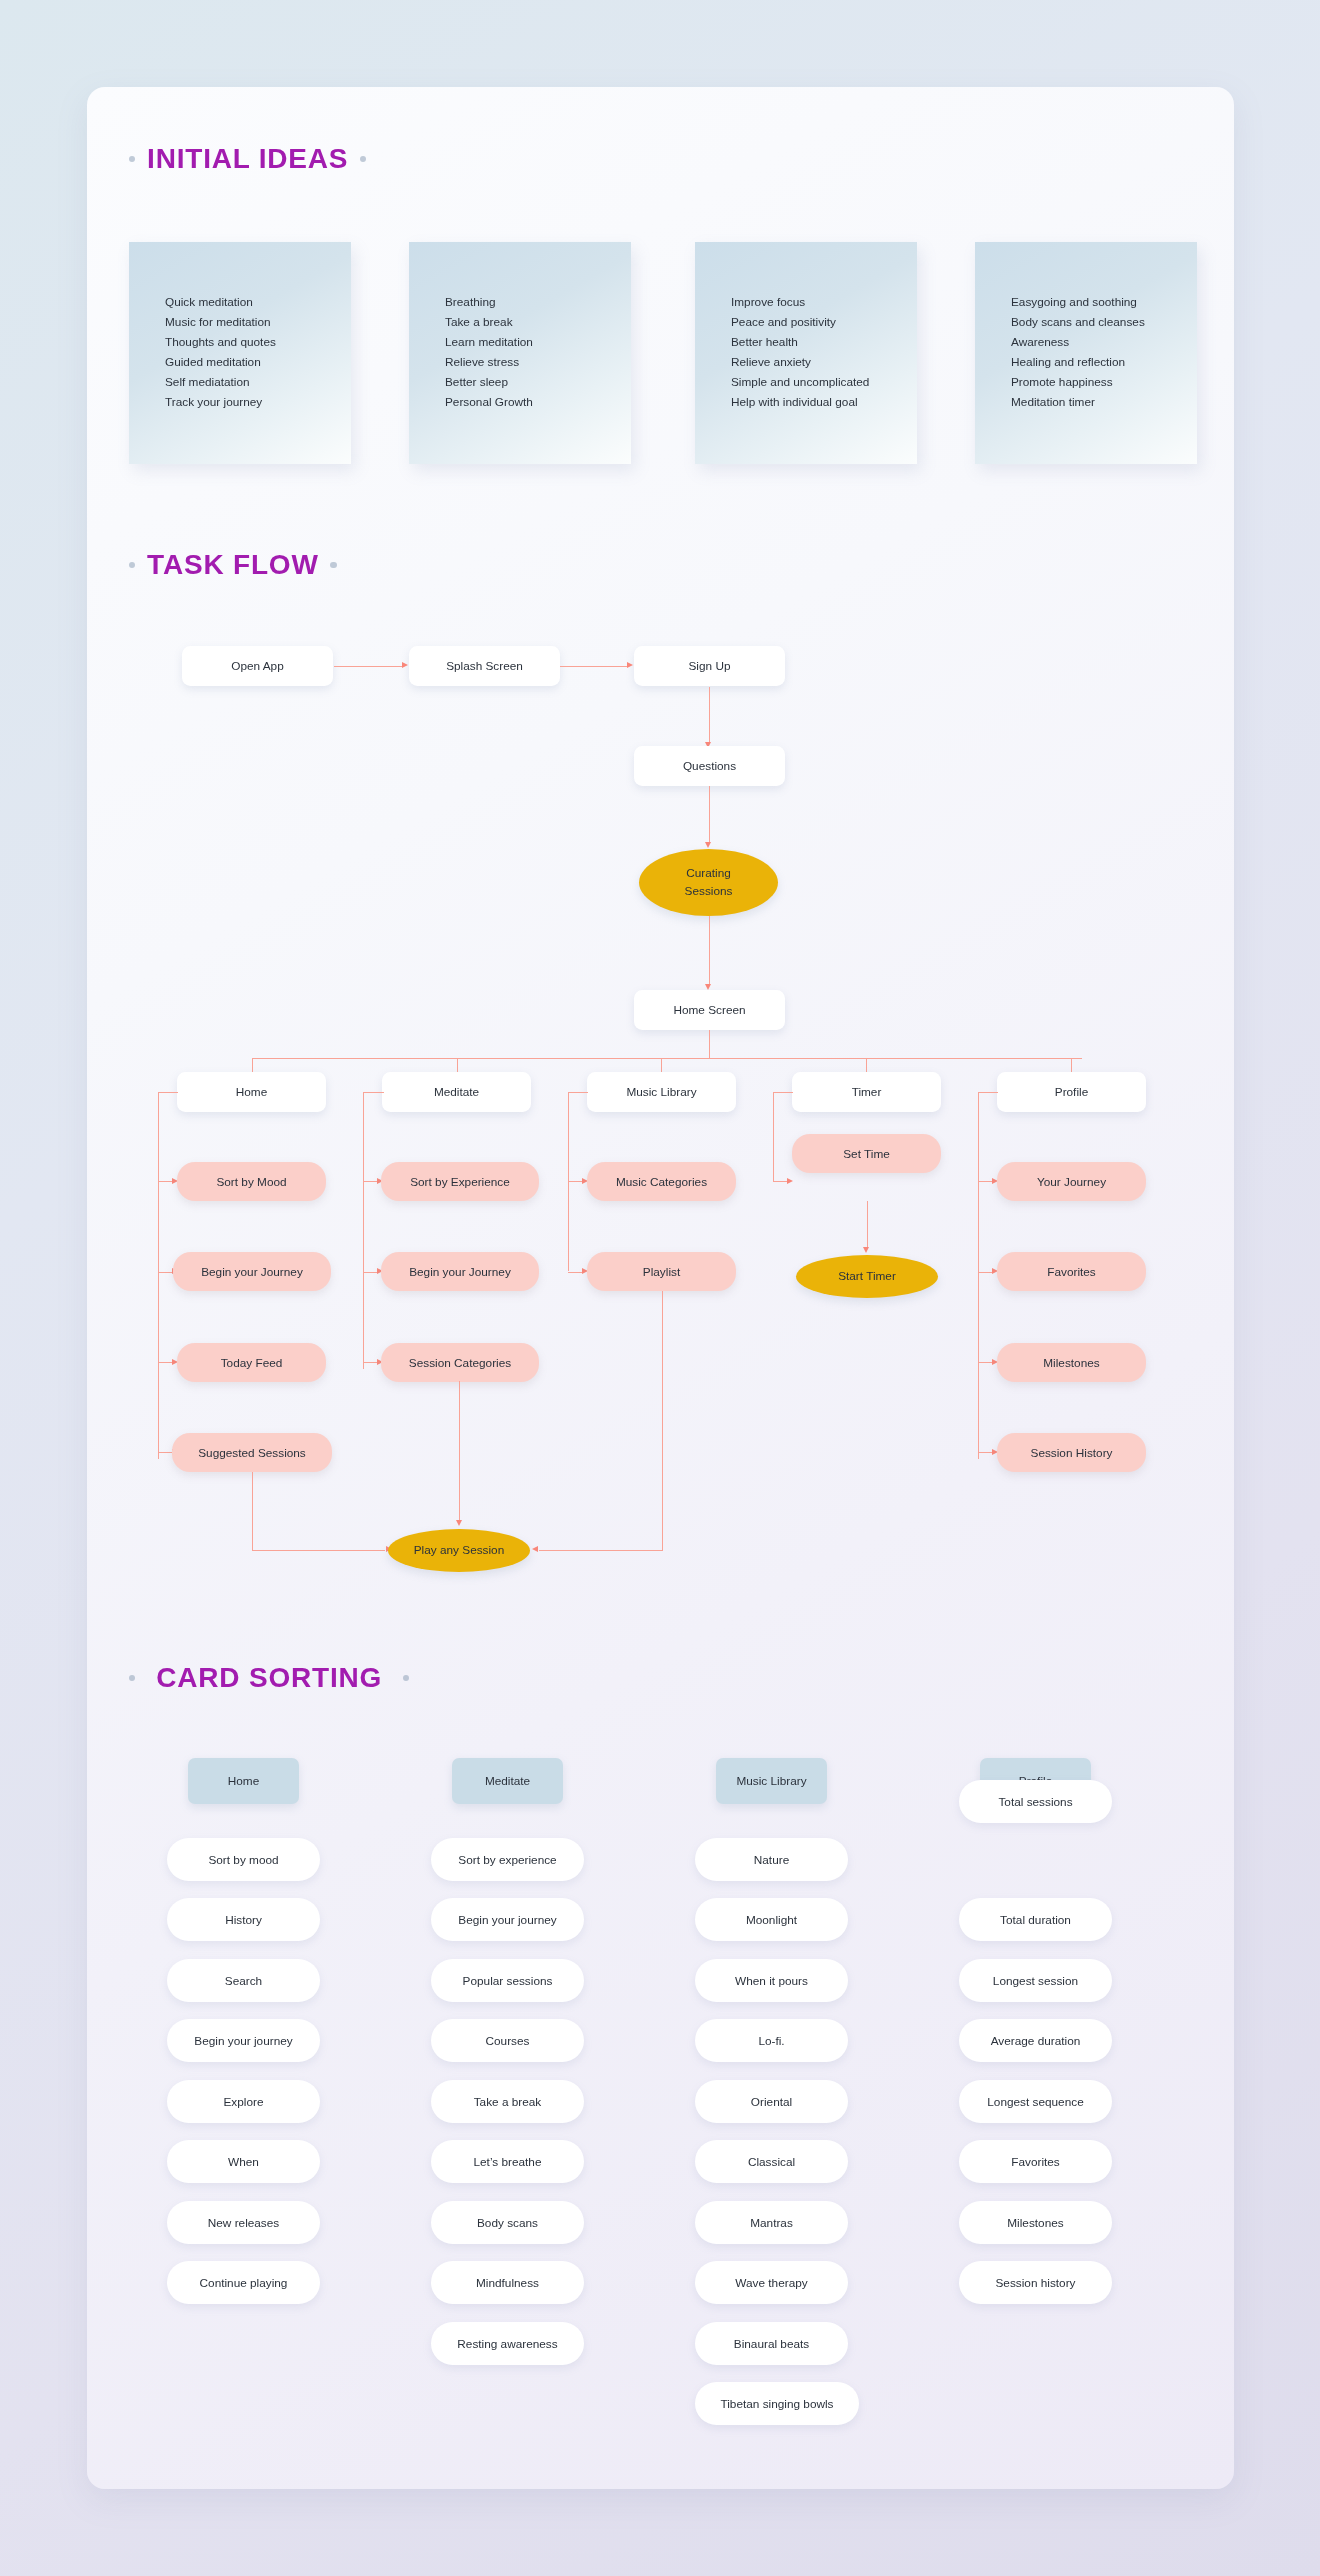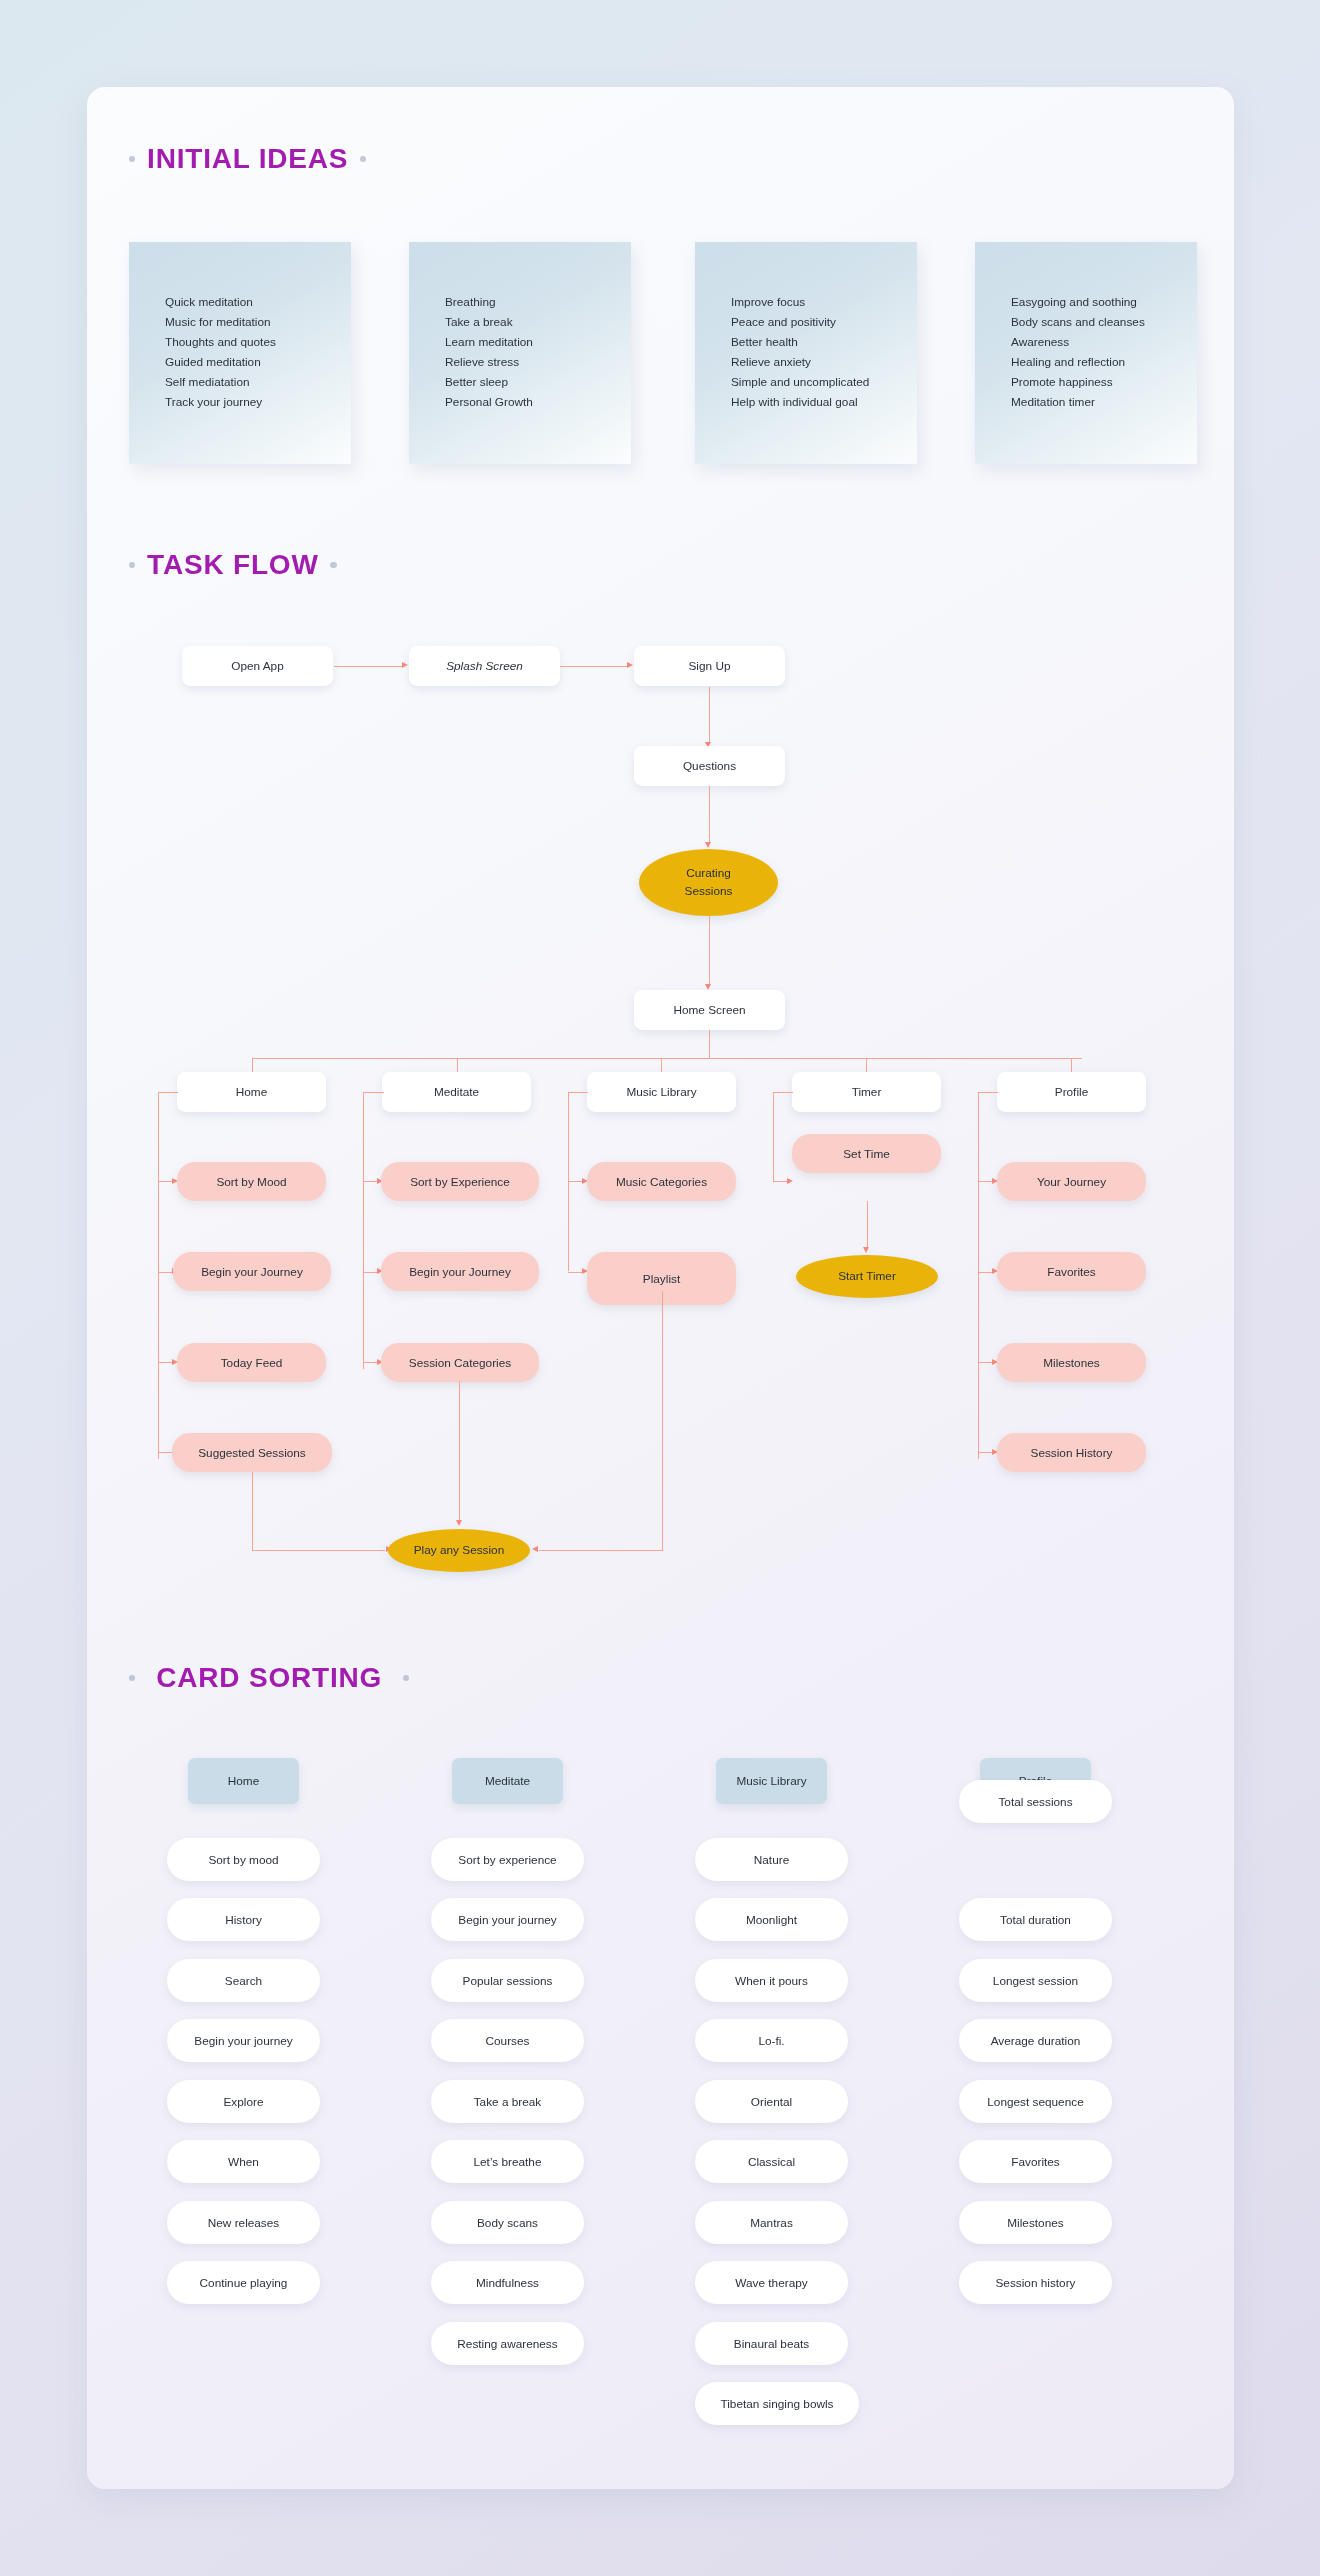--- a/index.html
+++ b/index.html
@@ -205,21 +205,21 @@
   <div class="line">Meditation timer</div>
 </div>
 
 <div class="section-head" style="left:129px; top:549px;">
   <span class="head-dot"></span>
   <h2>TASK FLOW</h2>
   <span class="head-dot"></span>
 </div>
 
 <div class="node" style="left:182px; top:646px; width:151px; height:40px;">Open App</div>
-<div class="node" style="left:409px; top:646px; width:151px; height:40px;font-style:italic;">Splash Screen</div>
+<div class="node" style="left:409px; top:646px; width:151px; height:40px;">Splash Screen</div>
 <div class="node" style="left:634px; top:646px; width:151px; height:40px;">Sign Up</div>
 
 <div class="ln h" style="left:334px; top:666px; width:69px;"></div>
 <div class="arrow right" style="left:402px; top:662px;"></div>
 <div class="ln h" style="left:560px; top:666px; width:67px;"></div>
 <div class="arrow right" style="left:627px; top:662px;"></div>
 
 <div class="ln v" style="left:709px; top:687px; height:56px;"></div>
 <div class="arrow down" style="left:705px; top:742px;"></div>
 <div class="node" style="left:634px; top:746px; width:151px; height:40px;">Questions</div>
@@ -292,21 +292,21 @@
 <div class="ellipse" style="left:388px; top:1529px; width:142px; height:43px; line-height:43px;">Play any Session</div>
 
 <div class="ln h" style="left:568px; top:1092px; width:20px;"></div>
 <div class="ln v" style="left:568px; top:1092px; height:179px;"></div>
 <div class="ln h" style="left:568px; top:1181px; width:14px;"></div>
 <div class="arrow right" style="left:582px; top:1178px;"></div>
 <div class="ln h" style="left:568px; top:1272px; width:14px;"></div>
 <div class="arrow right" style="left:582px; top:1268px;"></div>
 
 <div class="pill" style="left:587px; top:1162px; width:149px; height:39px;">Music Categories</div>
-<div class="pill" style="left:587px; top:1252px; width:149px; height:53px;">Playlist</div>
+<div class="pill" style="left:587px; top:1252px; width:149px; height:39px;">Playlist</div>
 
 <div class="ln v" style="left:662px; top:1291px; height:259px;"></div>
 <div class="ln h" style="left:539px; top:1550px; width:124px;"></div>
 <div class="arrow left" style="left:532px; top:1546px;"></div>
 
 <div class="ln h" style="left:773px; top:1092px; width:20px;"></div>
 <div class="ln v" style="left:773px; top:1092px; height:89px;"></div>
 <div class="ln h" style="left:773px; top:1181px; width:14px;"></div>
 <div class="arrow right" style="left:787px; top:1178px;"></div>
 

